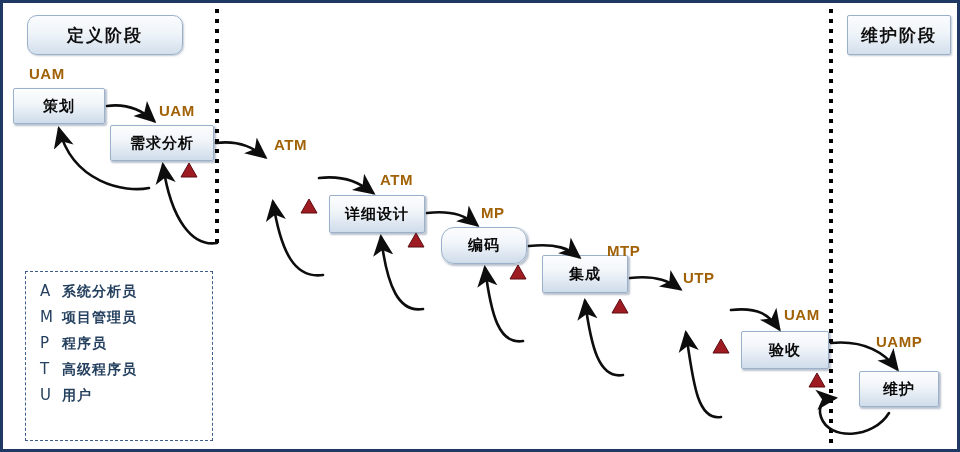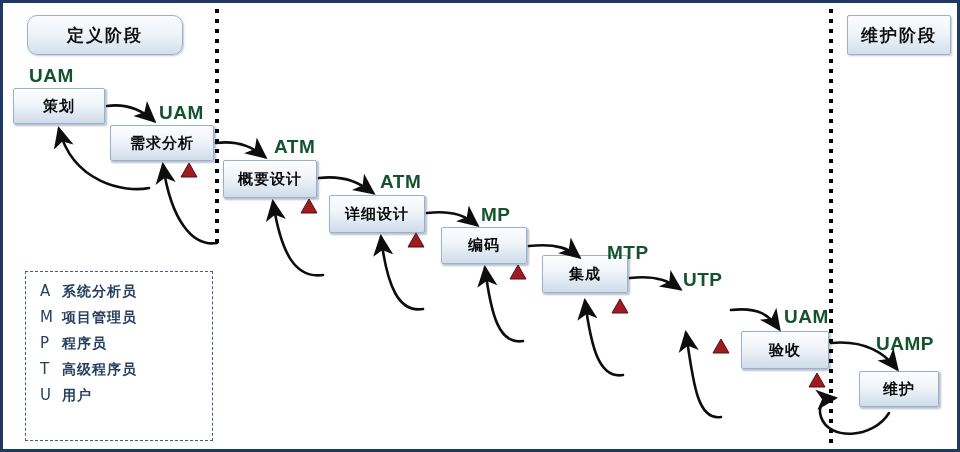--- a/index.html
+++ b/index.html
@@ -50,22 +50,22 @@
     color: #0A0A0A;
     font-weight: bold;
     font-size: 15px;
     letter-spacing: 1px;
     font-family: "DejaVu Sans", sans-serif;
   }
 
   
   .role-label {
     position: absolute;
-    color: #14532d;
-    font-size: 19px;
+    color: #a16207;
+    font-size: 15px;
     font-weight: bold;
     letter-spacing: 0.5px;
     white-space: nowrap;
     font-family: "Liberation Sans", sans-serif;
   }
 
   
   #legend {
     position: absolute;
     left: 22px;
@@ -115,29 +115,26 @@
   </div>
 
   <div class="stage-box" style="left:10px; top:85px; width:92px; height:36px;">
     <span>策划</span>
   </div>
 
   <div class="stage-box" style="left:107px; top:122px; width:104px; height:36px;">
     <span>需求分析</span>
   </div>
 
-  <div class="stage-box" style="left:220px; top:157px; width:94px; height:38px;">
-    <span>概要设计</span>
-  </div>
 
   <div class="stage-box" style="left:326px; top:192px; width:96px; height:38px;text-align:center;">
     <span>详细设计</span>
   </div>
 
-  <div class="stage-box" style="left:438px; top:224px; width:86px; height:37px;">
+  <div class="stage-box" style="left:438px; top:224px; width:86px; height:37px;border-radius:13px;">
     <span>编码</span>
   </div>
 
   <div class="stage-box" style="left:539px; top:252px; width:86px; height:38px;">
     <span>集成</span>
   </div>
 
 
   <div class="stage-box" style="left:856px; top:368px; width:80px; height:36px;">
     <span>维护</span>

